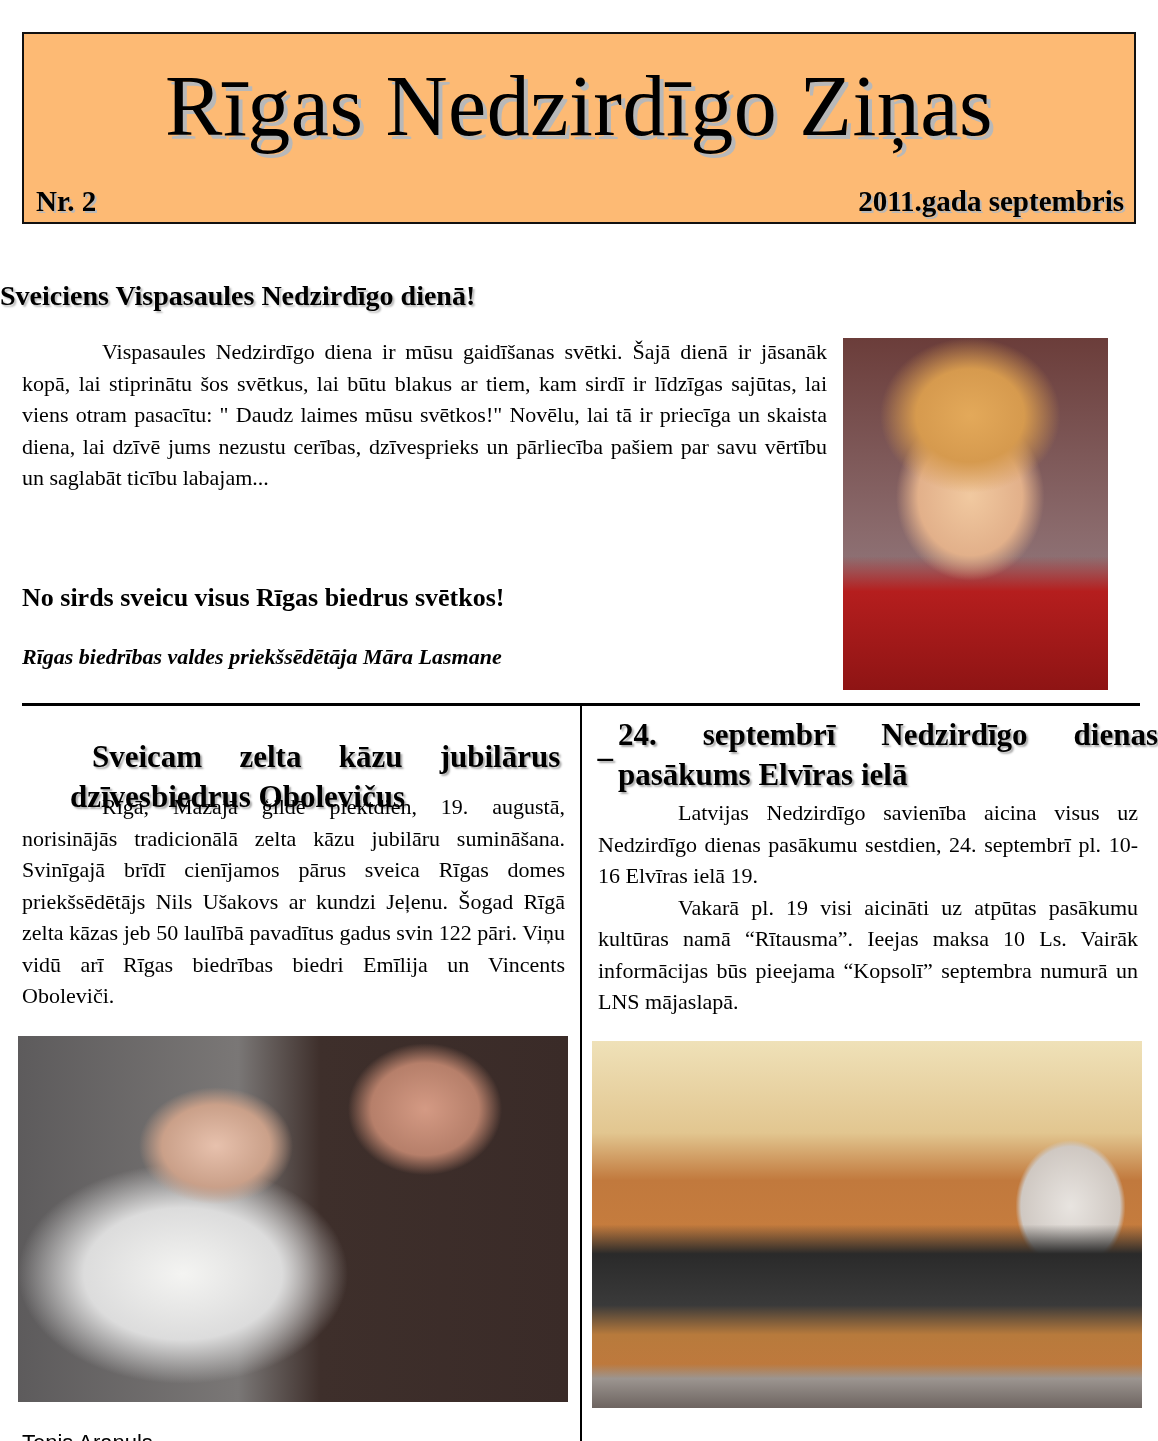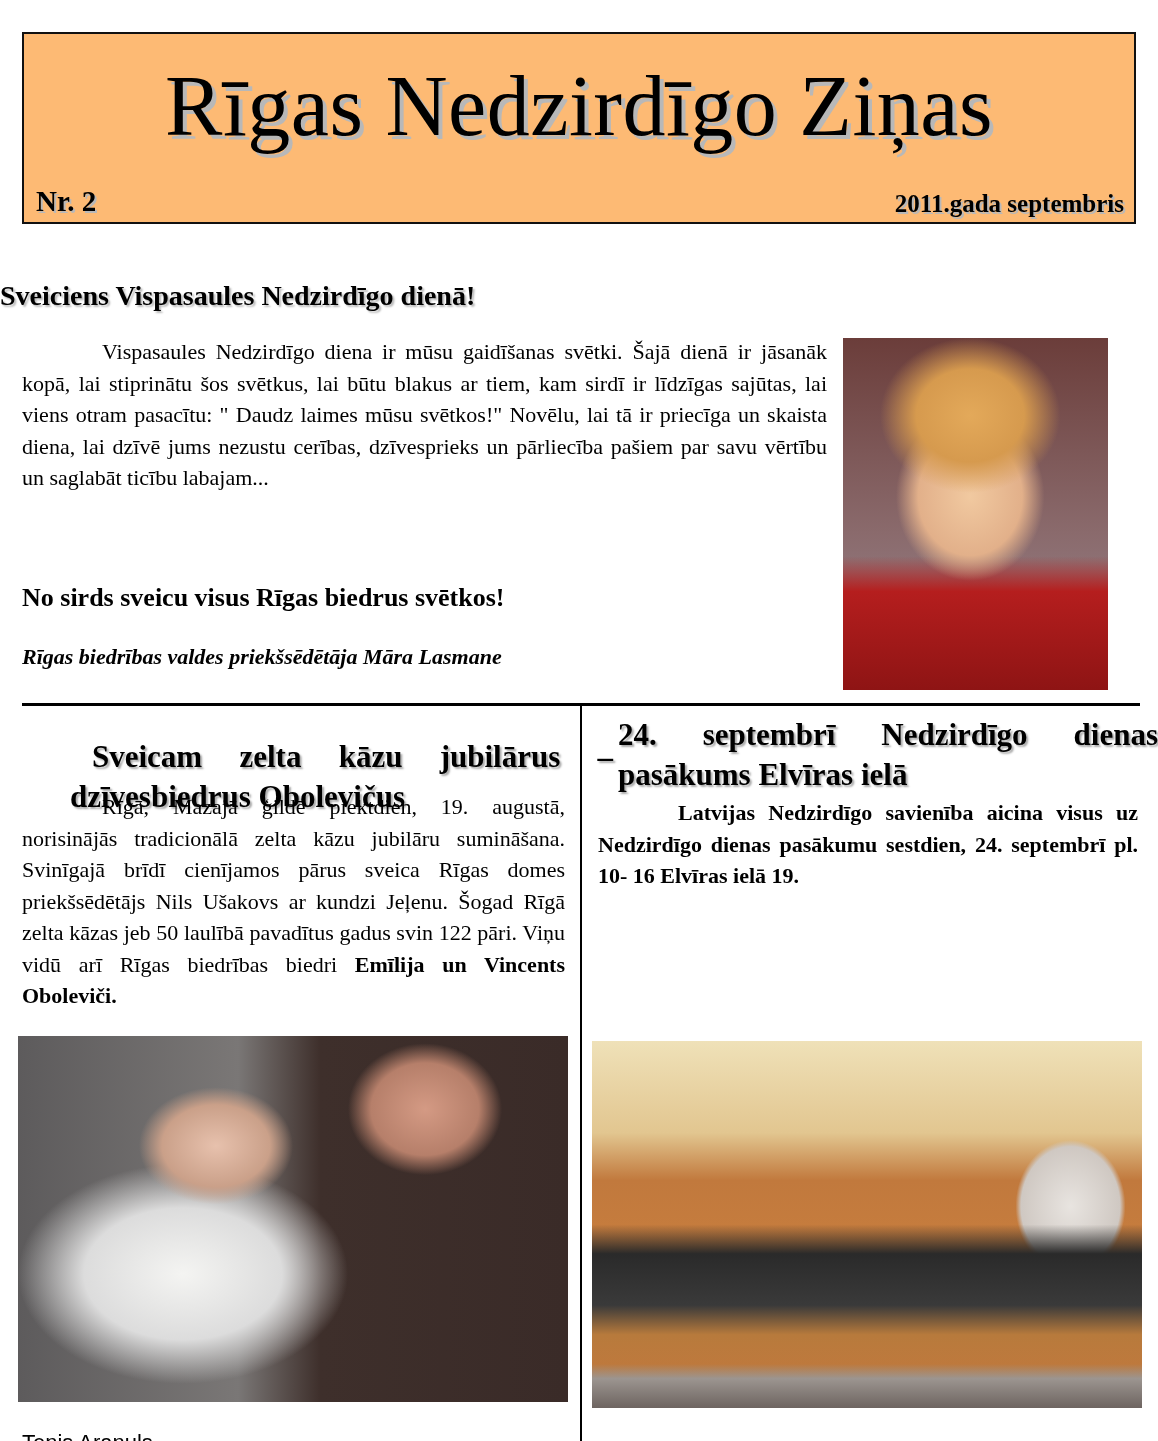--- a/index.html
+++ b/index.html
@@ -7,21 +7,21 @@
          font-family:"Liberation Serif","DejaVu Serif",serif; color:#000; }
 
   
   .masthead { position:absolute; left:22px; top:32px; width:1114px; height:192px;
               background:#fdba74; border:2px solid #111; box-sizing:border-box; }
   .masthead-title { position:absolute; left:0; right:0; top:22px; text-align:center;
                     font-size:86px; line-height:100px; font-weight:normal; letter-spacing:0.5px;
                     text-shadow:4px 4px 0 #b8b8b8; }
   .issue-no { position:absolute; left:12px; bottom:4px; font-size:29px; font-weight:bold;
               text-shadow:2px 2px 0 #b8b8b8; }
-  .issue-date { position:absolute; right:10px; bottom:4px; font-size:25px; font-weight:bold;
+  .issue-date { position:absolute; right:10px; bottom:4px; font-size:29px; font-weight:bold;
                 text-shadow:2px 2px 0 #b8b8b8; }
 
   
   .greet-heading { position:absolute; left:0; width:1158px; top:280px; 
                    font-size:28px; font-weight:bold; text-shadow:2px 2px 2px #bbb; }
   .greet-body { position:absolute; left:22px; top:336px; width:805px; font-size:22px;
                 line-height:31.5px; text-align:justify; }
   .greet-body .indent { display:inline-block; width:80px; }
   .greet-bold { position:absolute; left:22px; top:583px; font-size:26px; font-weight:bold; }
   .greet-sign { position:absolute; left:22px; top:644px; font-size:22px; font-weight:bold; font-style:italic; }
@@ -42,21 +42,21 @@
                      text-align:justify; text-align-last:left; text-shadow:2px 2px 2px #aaa; }
   .a1-heading { left:22px; top:737px; width:543px;margin-left:48px; }
   .a1-heading .lead { display:inline-block; width:22px; }
   .a2-heading { left:618px; top:715px; width:540px; }
 
   .article-body { position:absolute; font-size:22px; line-height:31.5px; text-align:justify; }
   .article-body p { margin:0; }
   .article-body .indent { display:inline-block; width:80px; }
   .a1-body { left:22px; top:791px; width:543px; }
   .a2-body { left:598px; top:797px; width:540px; }
-  .b { font-weight:bold; }
+  .b { font-weight:normal; }
 
   .photo-couple { position:absolute; left:18px; top:1036px; width:550px; height:366px;
     background:
       radial-gradient(ellipse 14% 16% at 36% 30%, #e7c1ad 0%, #caa089 70%, rgba(0,0,0,0) 100%),
       radial-gradient(ellipse 14% 18% at 74% 20%, #d49a84 0%, #b67f6a 70%, rgba(0,0,0,0) 100%),
       radial-gradient(ellipse 30% 30% at 30% 65%, #f4f4f2 0%, #dcdcdc 60%, rgba(0,0,0,0) 100%),
       linear-gradient(90deg, #5d5b5c 0%, #7a7776 40%, #3e2f2b 55%, #3a2b28 100%); }
   .photo-stage { position:absolute; left:592px; top:1041px; width:550px; height:367px;
     background:
       linear-gradient(180deg, rgba(0,0,0,0) 88%, #9c9590 92%, #6d6460 100%),
@@ -87,16 +87,17 @@
 
 <div class="article-heading a1-heading"><span class="lead"></span><span>Sveicam zelta kāzu jubilārus – dzīvesbiedrus Obolevičus</span></div>
 <div class="article-body a1-body">
   <p><span class="indent"></span><span>Rīgā, Mazajā ģildē piektdien, 19. augustā, norisinājās tradicionālā zelta kāzu jubilāru sumināšana. Svinīgajā brīdī cienījamos pārus sveica Rīgas domes priekšsēdētājs Nils Ušakovs ar kundzi Jeļenu. Šogad Rīgā zelta kāzas jeb 50 laulībā pavadītus gadus svin 122 pāri. Viņu vidū arī Rīgas biedrības biedri</span> <span class="b">Emīlija un Vincents Oboleviči.</span></p>
 </div>
 <div class="photo-couple" title="Golden wedding couple toasting with champagne"></div>
 
 <div class="article-heading a2-heading">24. septembrī Nedzirdīgo dienas pasākums Elvīras ielā</div>
 <div class="article-body a2-body">
   <p class="b"><span class="indent"></span><span>Latvijas Nedzirdīgo savienība aicina visus uz Nedzirdīgo dienas pasākumu sestdien, 24. septembrī pl. 10- 16  Elvīras ielā 19.</span></p>
+  <p><span class="indent"></span><span>Vakarā pl. 19 visi aicināti uz atpūtas pasākumu kultūras namā “Rītausma”. Ieejas maksa 10 Ls. Vairāk informācijas būs pieejama “Kopsolī” septembra numurā un LNS mājaslapā.</span></p>
 </div>
 <div class="photo-stage" title="Performers on stage at the Deaf Day event"></div>
 
 <div class="cutoff-text">Teņis Araņuls</div>
 
 </body></html>

